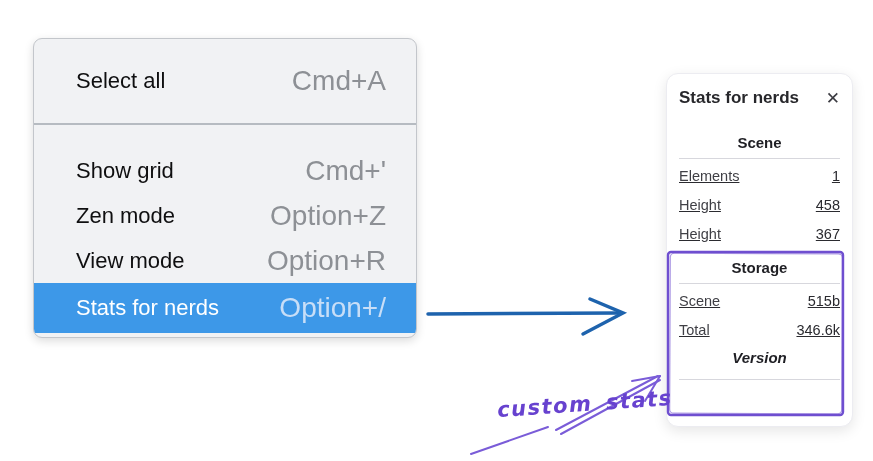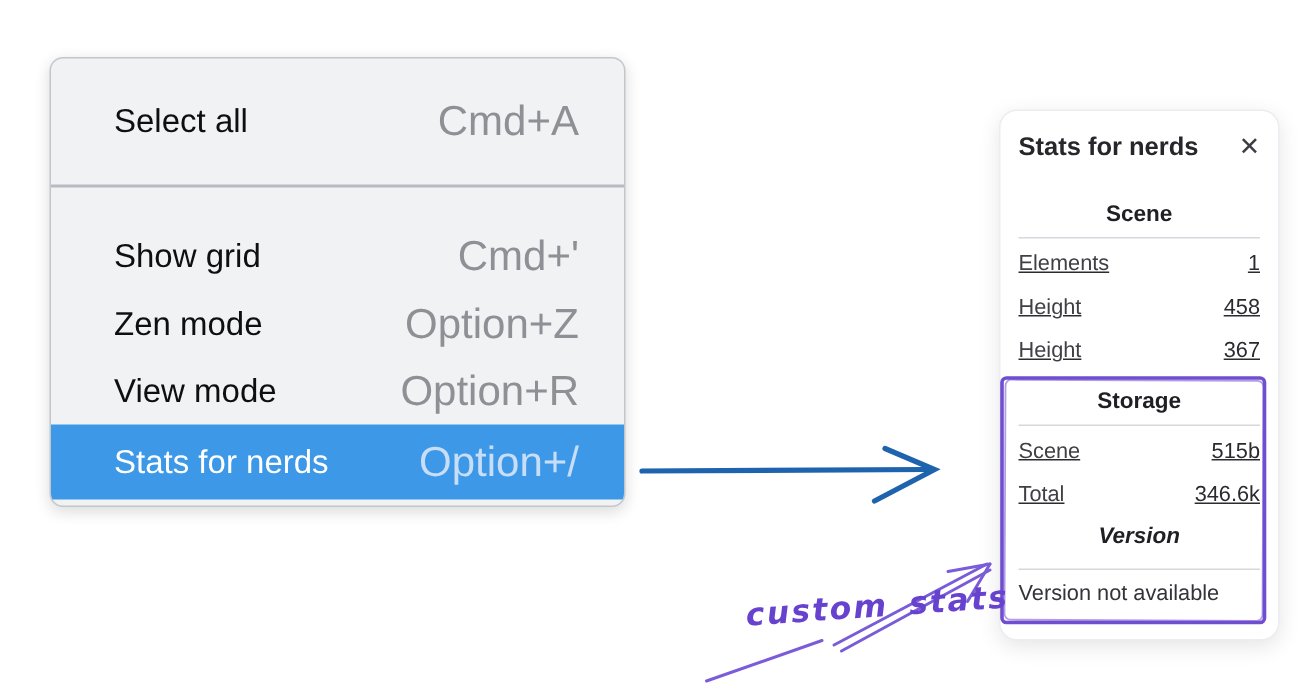--- a/index.html
+++ b/index.html
@@ -206,21 +206,20 @@
         <div class="stat-row">
           <span class="stat-label">Total</span>
           <span class="stat-value">346.6k</span>
         </div>
       </div>
     </div>
 
     <div class="section sec-version">
       <div class="section-heading">Version</div>
       <div class="hr"></div>
-      <div class="version-note">Version not available</div>
     </div>
   </div>
 
   <svg class="overlay" viewBox="0 0 873 461">
 
     <g stroke="#1e63ad" stroke-width="3.5" fill="none" stroke-linecap="round">
       <line x1="428" y1="314" x2="618" y2="313"></line>
       <polyline points="590,299 623,313 583,334"></polyline>
     </g>
 

